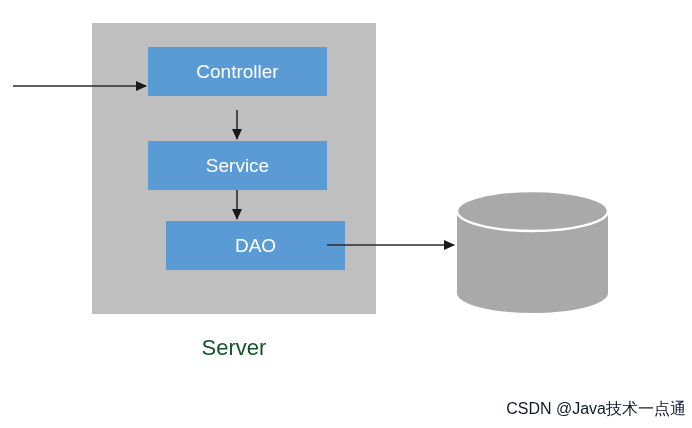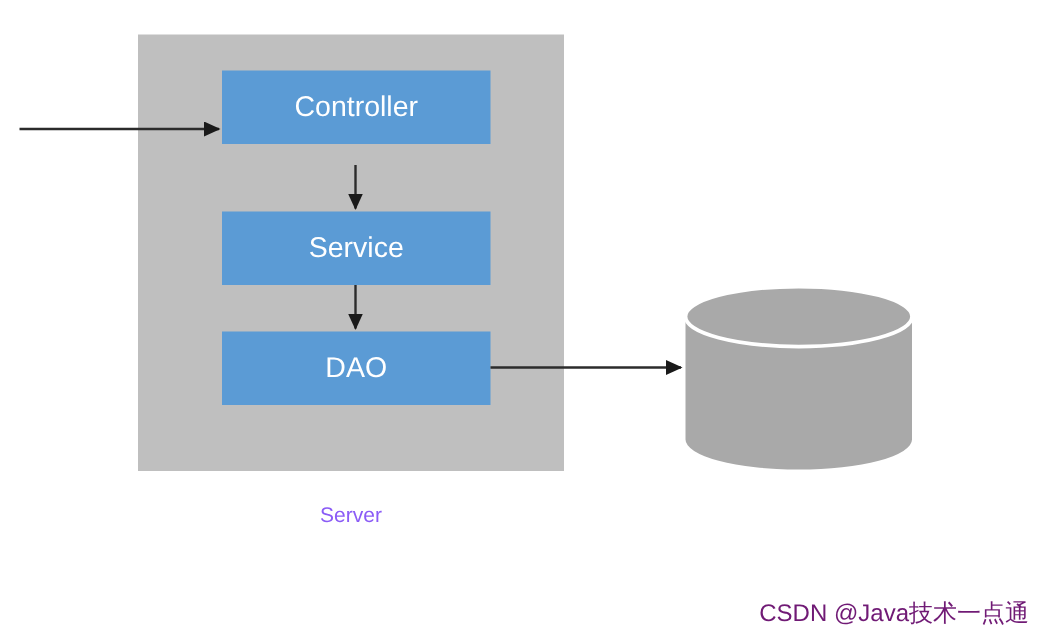--- a/index.html
+++ b/index.html
@@ -32,53 +32,53 @@
     background: #5b9bd5;
     color: #ffffff;
     display: flex;
     align-items: center;
     justify-content: center;
     font-size: 19px;
     z-index: 2;
   }
   .layer-controller { top: 47px; }
   .layer-service   { top: 141px; text-align: center; }
-  .layer-dao       { top: 221px; }
+  .layer-dao       { top: 221px; margin-left: 18px; }
   .overlay {
     position: absolute;
     left: 0;
     top: 0;
     width: 692px;
     height: 428px;
     z-index: 3;
     pointer-events: none;
   }
   .caption {
     position: absolute;
-    color: #8b5cf6;
-    font-size: 14px;
+    color: #14532d;
+    font-size: 22px;
     text-align: center;
     z-index: 2;
     white-space: nowrap;
   }
   .caption-server {
     left: 92px;
     width: 284px;
     top: 335px;
   }
   .caption-db {
     left: 457px;
     width: 152px;
     top: 335px;
   }
   .watermark {
     position: absolute;
     right: 6px;
     top: 399px;
-    color: #701a75;
+    color: #0f172a;
     font-size: 16px;
     z-index: 2;
     white-space: nowrap;
   }
   .arrow-line {
     stroke: #2b2b2b;
     stroke-width: 1.6;
     fill: none;
   }
 </style>

